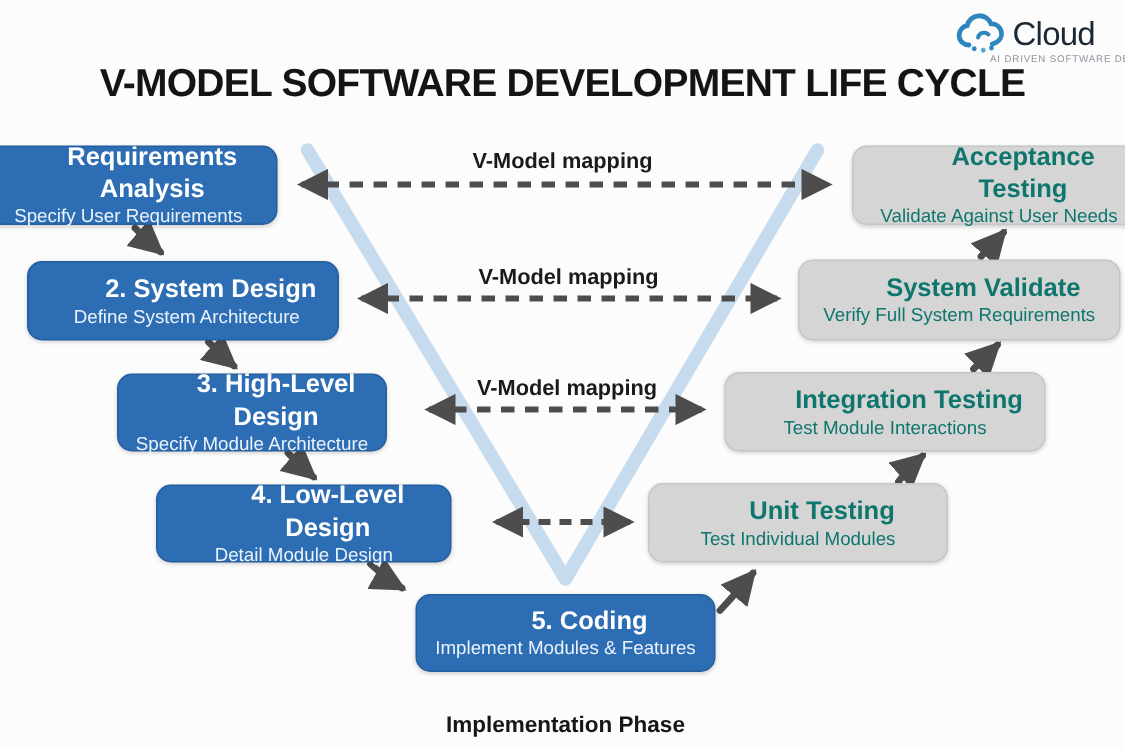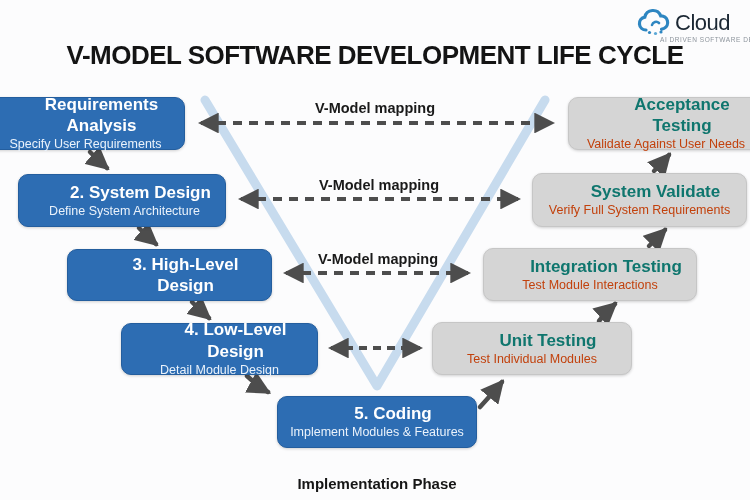--- a/index.html
+++ b/index.html
@@ -40,27 +40,27 @@
   }
   .node .t1 { font-size: 17px; font-weight: 700; line-height: 1.25; margin-left: 32px; }
   .node .t2 { font-size: 12.5px; line-height: 1.25; margin-top: 1px; }
 
   .blue { background: #2d6db3; border: 1px solid #245e9e; }
   .blue .t1 { color: #ffffff; }
   .blue .t2 { color: #eaf2fb; }
 
   .gray { background: #d5d5d5; border: 1px solid #c6c6c6; }
   .gray .t1 { color: #0f766e; }
-  .gray .t2 { color: #c2410c; }
+  .gray .t2 { color: #0f766e; }
 
   
   .n-req  { left: -14px; top:  97px; width: 199px; height: 53px; }
   .n-sys  { left:  18px; top: 174px; width: 208px; height: 53px; padding-left: 13px; }
-  .n-hld  { left:  67px; top: 249px; width: 205px; height: 52px; text-align: center; }
-  .n-lld  { left: 121px; top: 323px; width: 197px; height: 52px; }
+  .n-hld  { left:  78px; top: 249px; width: 180px; height: 52px; text-align: center; }
+  .n-lld  { left: 104px; top: 323px; width: 197px; height: 52px; }
   .n-cod  { left: 277px; top: 396px; width: 200px; height: 52px; }
   .n-acc  { left: 568px; top:  97px; width: 196px; height: 53px; }
   .n-syt  { left: 532px; top: 173px; width: 215px; height: 54px; }
   .n-int  { left: 483px; top: 248px; width: 214px; height: 53px; }
   .n-unt  { left: 432px; top: 322px; width: 200px; height: 53px; }
 
   .map-label {
     position: absolute; z-index: 2;
     font-size: 14.5px; font-weight: 700; color: #1a1a1a;
     text-align: center; width: 180px;
@@ -125,20 +125,21 @@
   <div class="node blue n-req">
     <div class="t1">Requirements Analysis</div>
     <div class="t2">Specify User Requirements</div>
   </div>
   <div class="node blue n-sys">
     <div class="t1">2. System Design</div>
     <div class="t2">Define System Architecture</div>
   </div>
   <div class="node blue n-hld">
     <div class="t1">3. High-Level Design</div>
+    <div class="t2">Specify Module Architecture</div>
   </div>
   <div class="node blue n-lld">
     <div class="t1">4. Low-Level Design</div>
     <div class="t2">Detail Module Design</div>
   </div>
 
   <div class="node blue n-cod">
     <div class="t1">5. Coding</div>
     <div class="t2">Implement Modules &amp; Features</div>
   </div>

